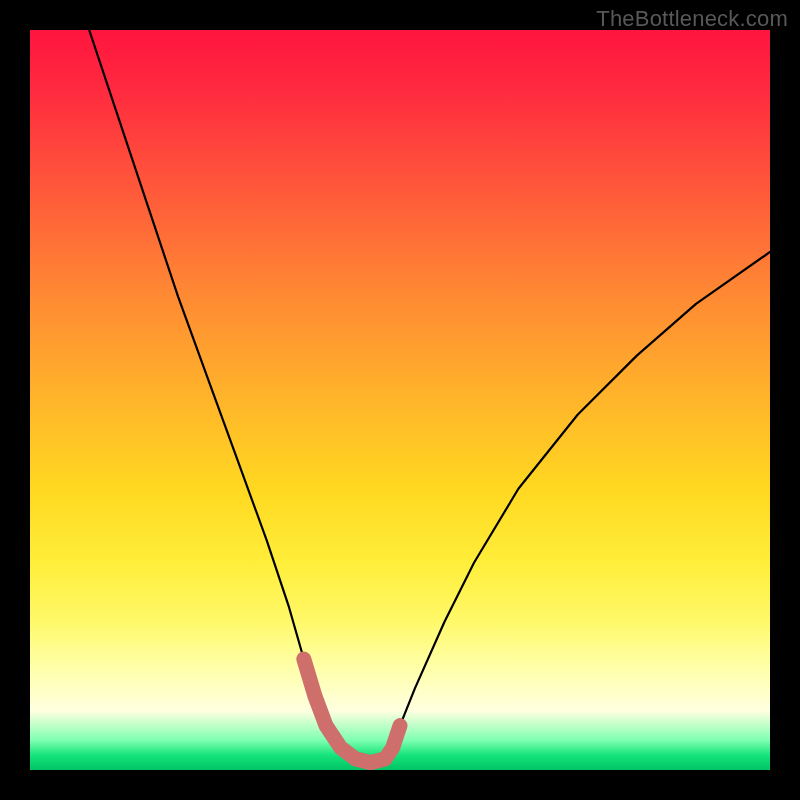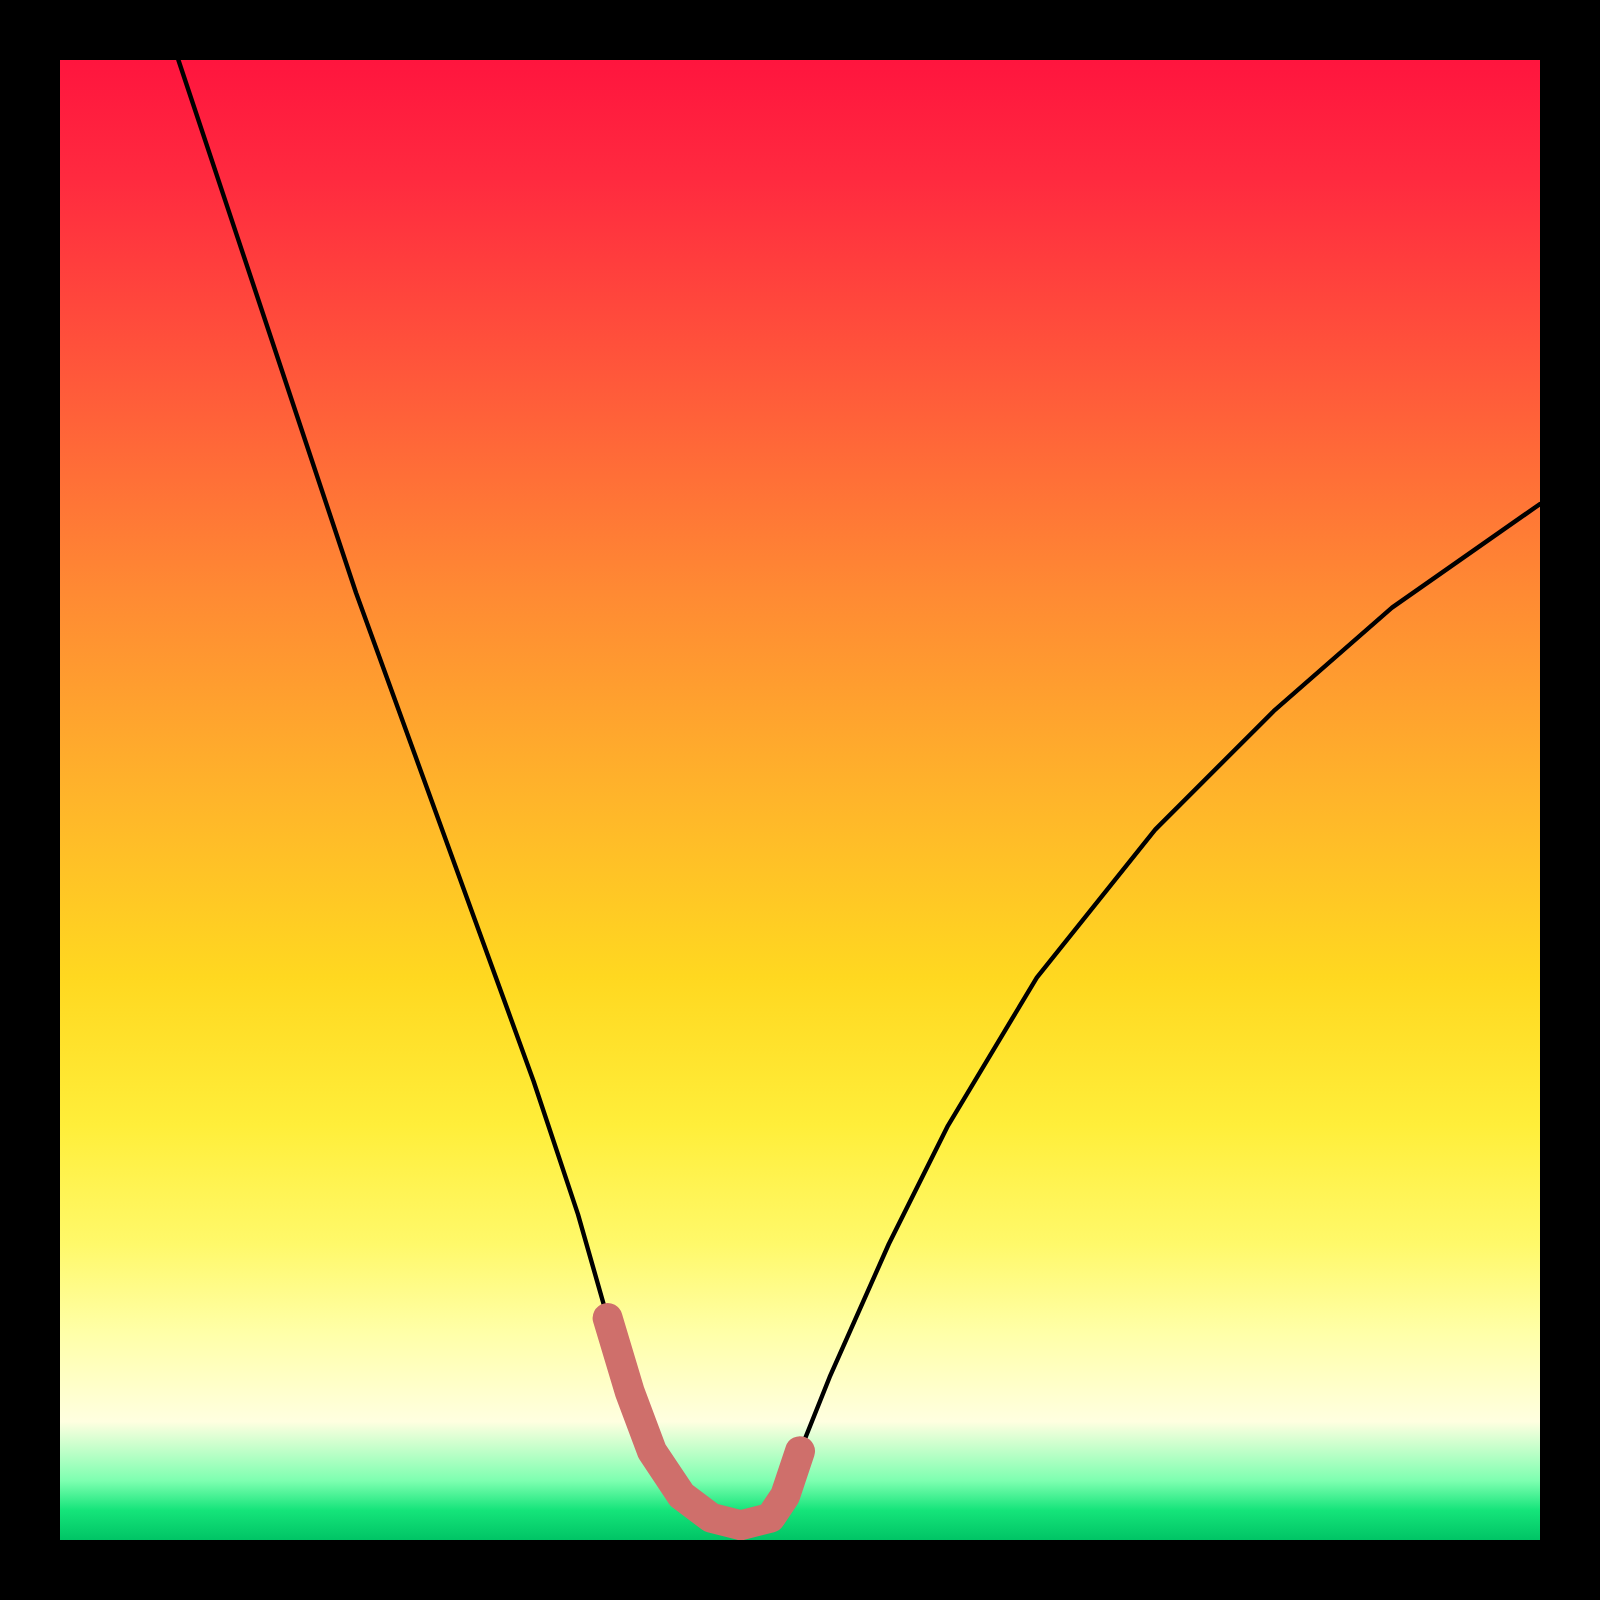--- a/index.html
+++ b/index.html
@@ -46,19 +46,20 @@
   svg.curve {
     position: absolute;
     left: 0; top: 0;
     width: 740px; height: 740px;
   }
 </style>
 </head>
 <body>
 
 <div class="frame">
+  <div class="watermark">TheBottleneck.com</div>
   <div class="plot">
     <svg class="curve" viewBox="0 0 740 740" preserveAspectRatio="none">
       <path id="main-curve" fill="none" stroke-width="2.2" stroke-linecap="round" stroke-linejoin="round" d="M59.20 0.00 L88.80 88.80 L118.40 177.60 L148.00 266.40 L177.60 347.80 L207.20 429.20 L236.80 510.60 L259.00 577.20 L273.80 629.00 L284.90 666.00 L296.00 695.60 L310.80 717.80 L325.60 728.90 L340.40 732.60 L355.20 728.90 L362.60 717.80 L370.00 695.60 L384.80 658.60 L414.40 592.00 L444.00 532.80 L488.40 458.80 L547.60 384.80 L606.80 325.60 L666.00 273.80 L740.00 222.00" stroke="#000000"></path>
       <path id="highlight-curve" fill="none" stroke-width="15" stroke-linecap="round" stroke-linejoin="round" d="M273.80 629.00 L284.90 666.00 L296.00 695.60 L310.80 717.80 L325.60 728.90 L340.40 732.60 L355.20 728.90 L362.60 717.80 L370.00 695.60" stroke="#cf6f6b"></path>
     </svg>
   </div>
 </div>
 
 </body></html>

